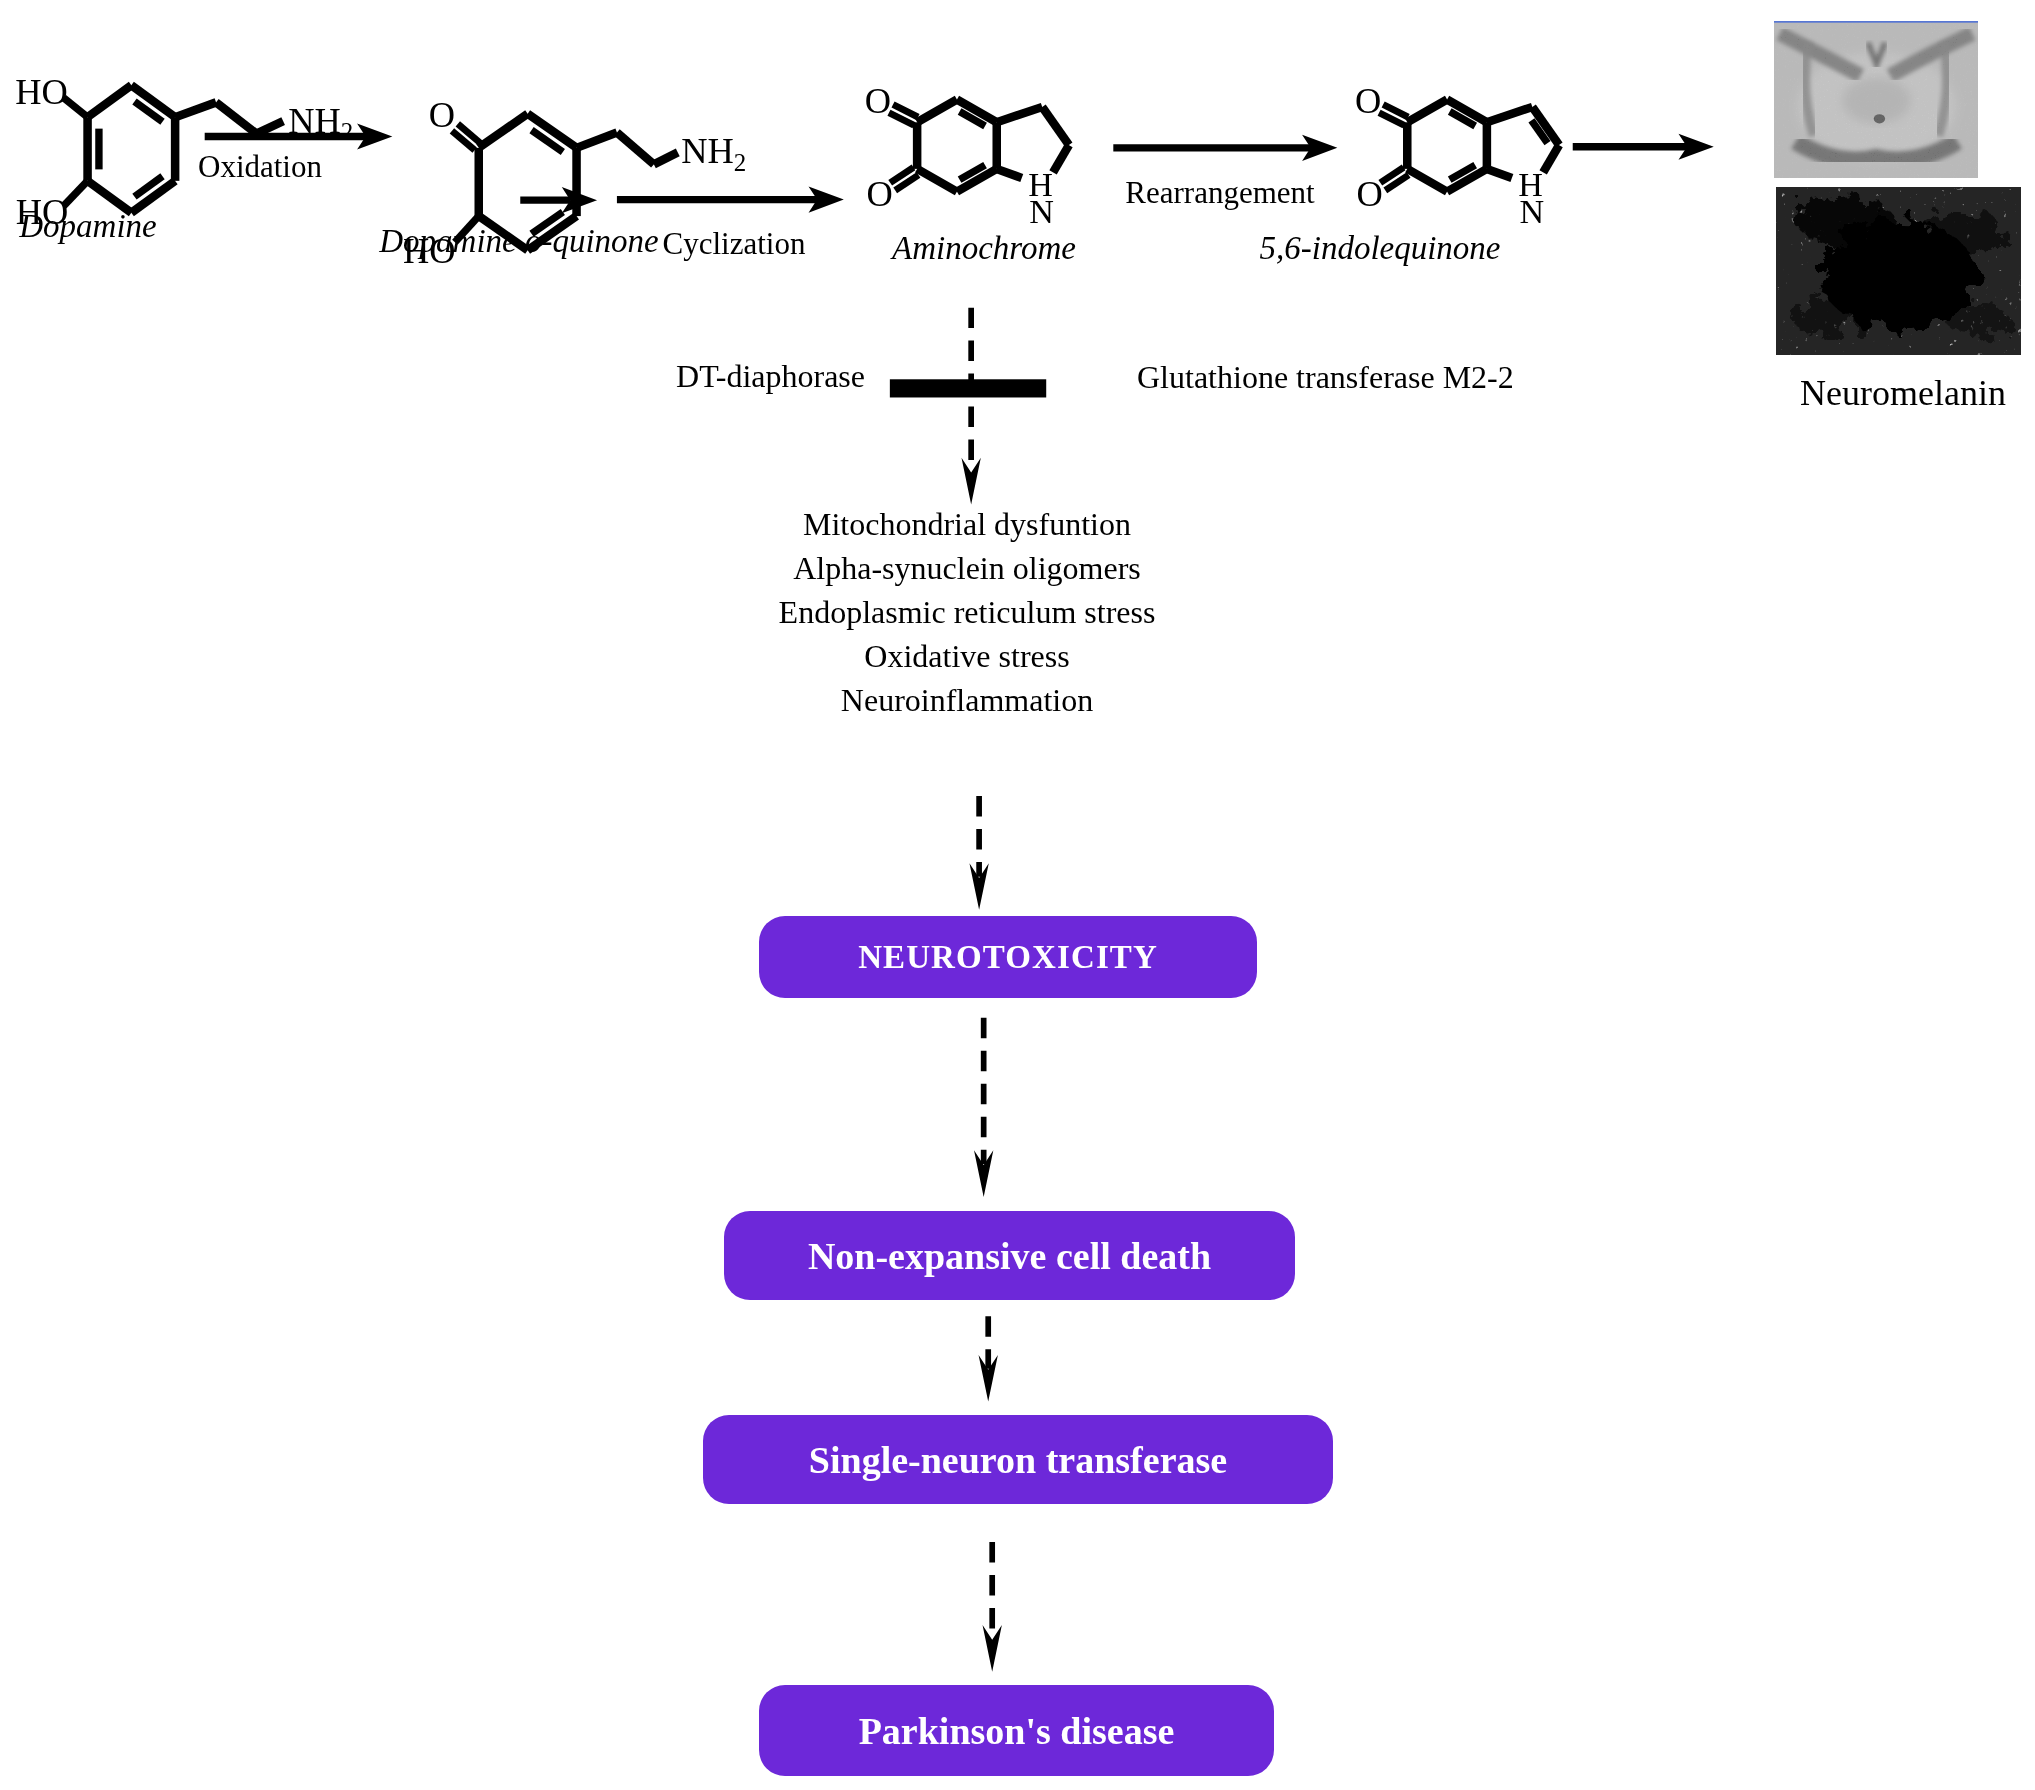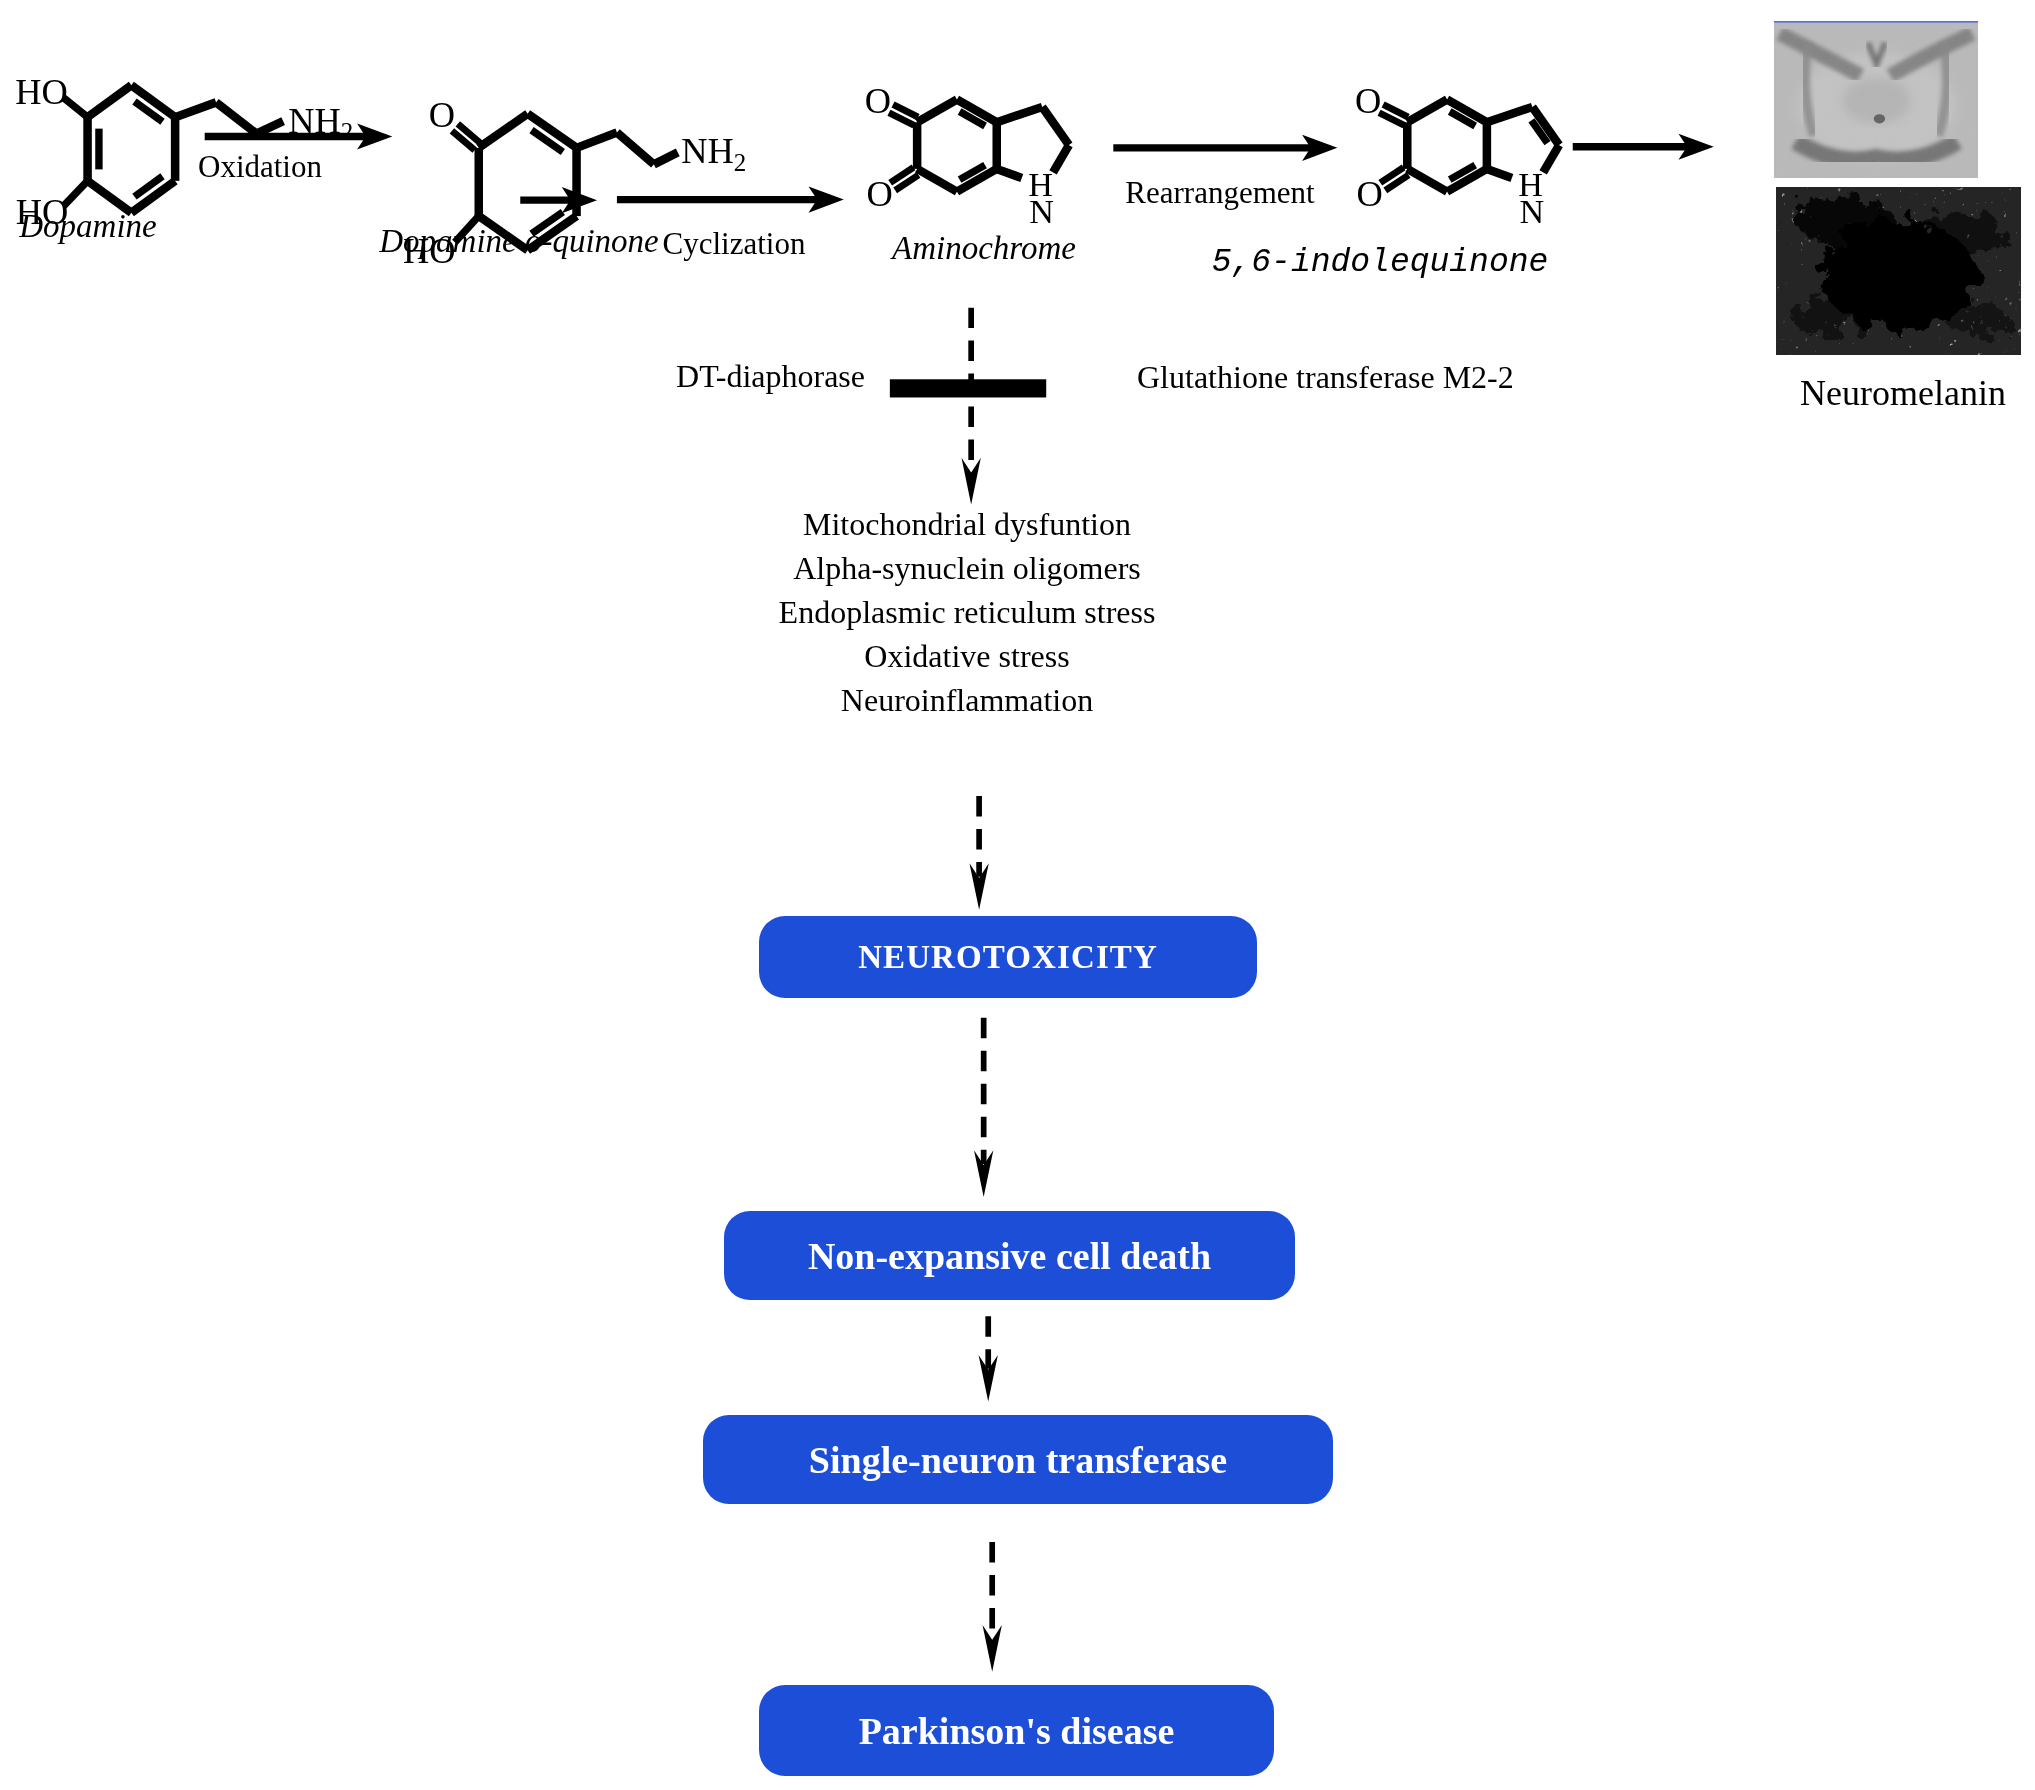--- a/index.html
+++ b/index.html
@@ -9,21 +9,21 @@
   .layer{position:absolute;left:0;top:0;width:2035px;height:1790px;}
   .lbl{position:absolute;white-space:nowrap;color:#000;}
   .c-label{font-style:italic;font-size:33px;transform:translateX(-50%);}
   .r-label{font-size:31px;transform:translateX(-50%);}
   .e-label{font-size:32px;}
   .e-left{transform:translateX(-100%);}
   .nm-label{font-size:36px;transform:translateX(-50%);}
   .effects{position:absolute;left:967px;top:502px;transform:translateX(-50%);
            text-align:center;font-size:32px;line-height:44px;}
   .effects div{white-space:nowrap;}
-  .node{position:absolute;background:#1d4ed8;color:#fff;border-radius:26px;
+  .node{position:absolute;background:#6d28d9;color:#fff;border-radius:26px;
         display:flex;align-items:center;justify-content:center;
         font-weight:bold;white-space:nowrap;}
   #box-neurotoxicity{left:759px;top:916px;width:498px;height:82px;font-size:33px;letter-spacing:1.1px;}
   #box-celldeath{left:724px;top:1211px;width:571px;height:89px;font-size:38px;}
   #box-degeneration{left:703px;top:1415px;width:630px;height:89px;font-size:38px;}
   #box-parkinsons{left:759px;top:1685px;width:515px;height:91px;font-size:38px;}
   .img{position:absolute;}
   .brain{left:1774px;top:20.5px;width:204px;height:157px;}
   .em{left:1776px;top:187px;width:245px;height:168px;}
 </style>
@@ -175,21 +175,21 @@
     <ellipse cx="215" cy="155" rx="138" ry="95" fill="#000" filter="url(#blob)"></ellipse>
     <ellipse cx="120" cy="58" rx="85" ry="45" fill="#000" opacity=".8" filter="url(#blob)"></ellipse>
     <ellipse cx="330" cy="82" rx="72" ry="42" fill="#000" opacity=".55" filter="url(#blob)"></ellipse>
     <ellipse cx="88" cy="232" rx="60" ry="30" fill="#000" opacity=".5" filter="url(#blob)"></ellipse>
     <ellipse cx="352" cy="232" rx="55" ry="28" fill="#000" opacity=".45" filter="url(#blob)"></ellipse>
   </svg>
 
   <div class="lbl c-label" style="left:88px;top:208px;">Dopamine</div>
   <div class="lbl c-label" style="left:519px;top:223px;">Dopamine o-quinone</div>
   <div class="lbl c-label" style="left:984px;top:230px;">Aminochrome</div>
-  <div class="lbl c-label" style="left:1380px;top:244px;font-family:Liberation Mono, monospace;">5,6-indolequinone</div>
+  <div class="lbl c-label" style="left:1380px;top:230px;">5,6-indolequinone</div>
   <div class="lbl nm-label" style="left:1903px;top:372px;">Neuromelanin</div>
 
   <div class="lbl r-label" style="left:260px;top:149px;">Oxidation</div>
   <div class="lbl r-label" style="left:734px;top:226px;">Cyclization</div>
   <div class="lbl r-label" style="left:1220px;top:175px;">Rearrangement</div>
 
   <div class="lbl e-label e-left" style="left:865px;top:358px;">DT-diaphorase</div>
   <div class="lbl e-label" style="left:1137px;top:359px;">Glutathione transferase M2-2</div>
 
   <div class="effects">

